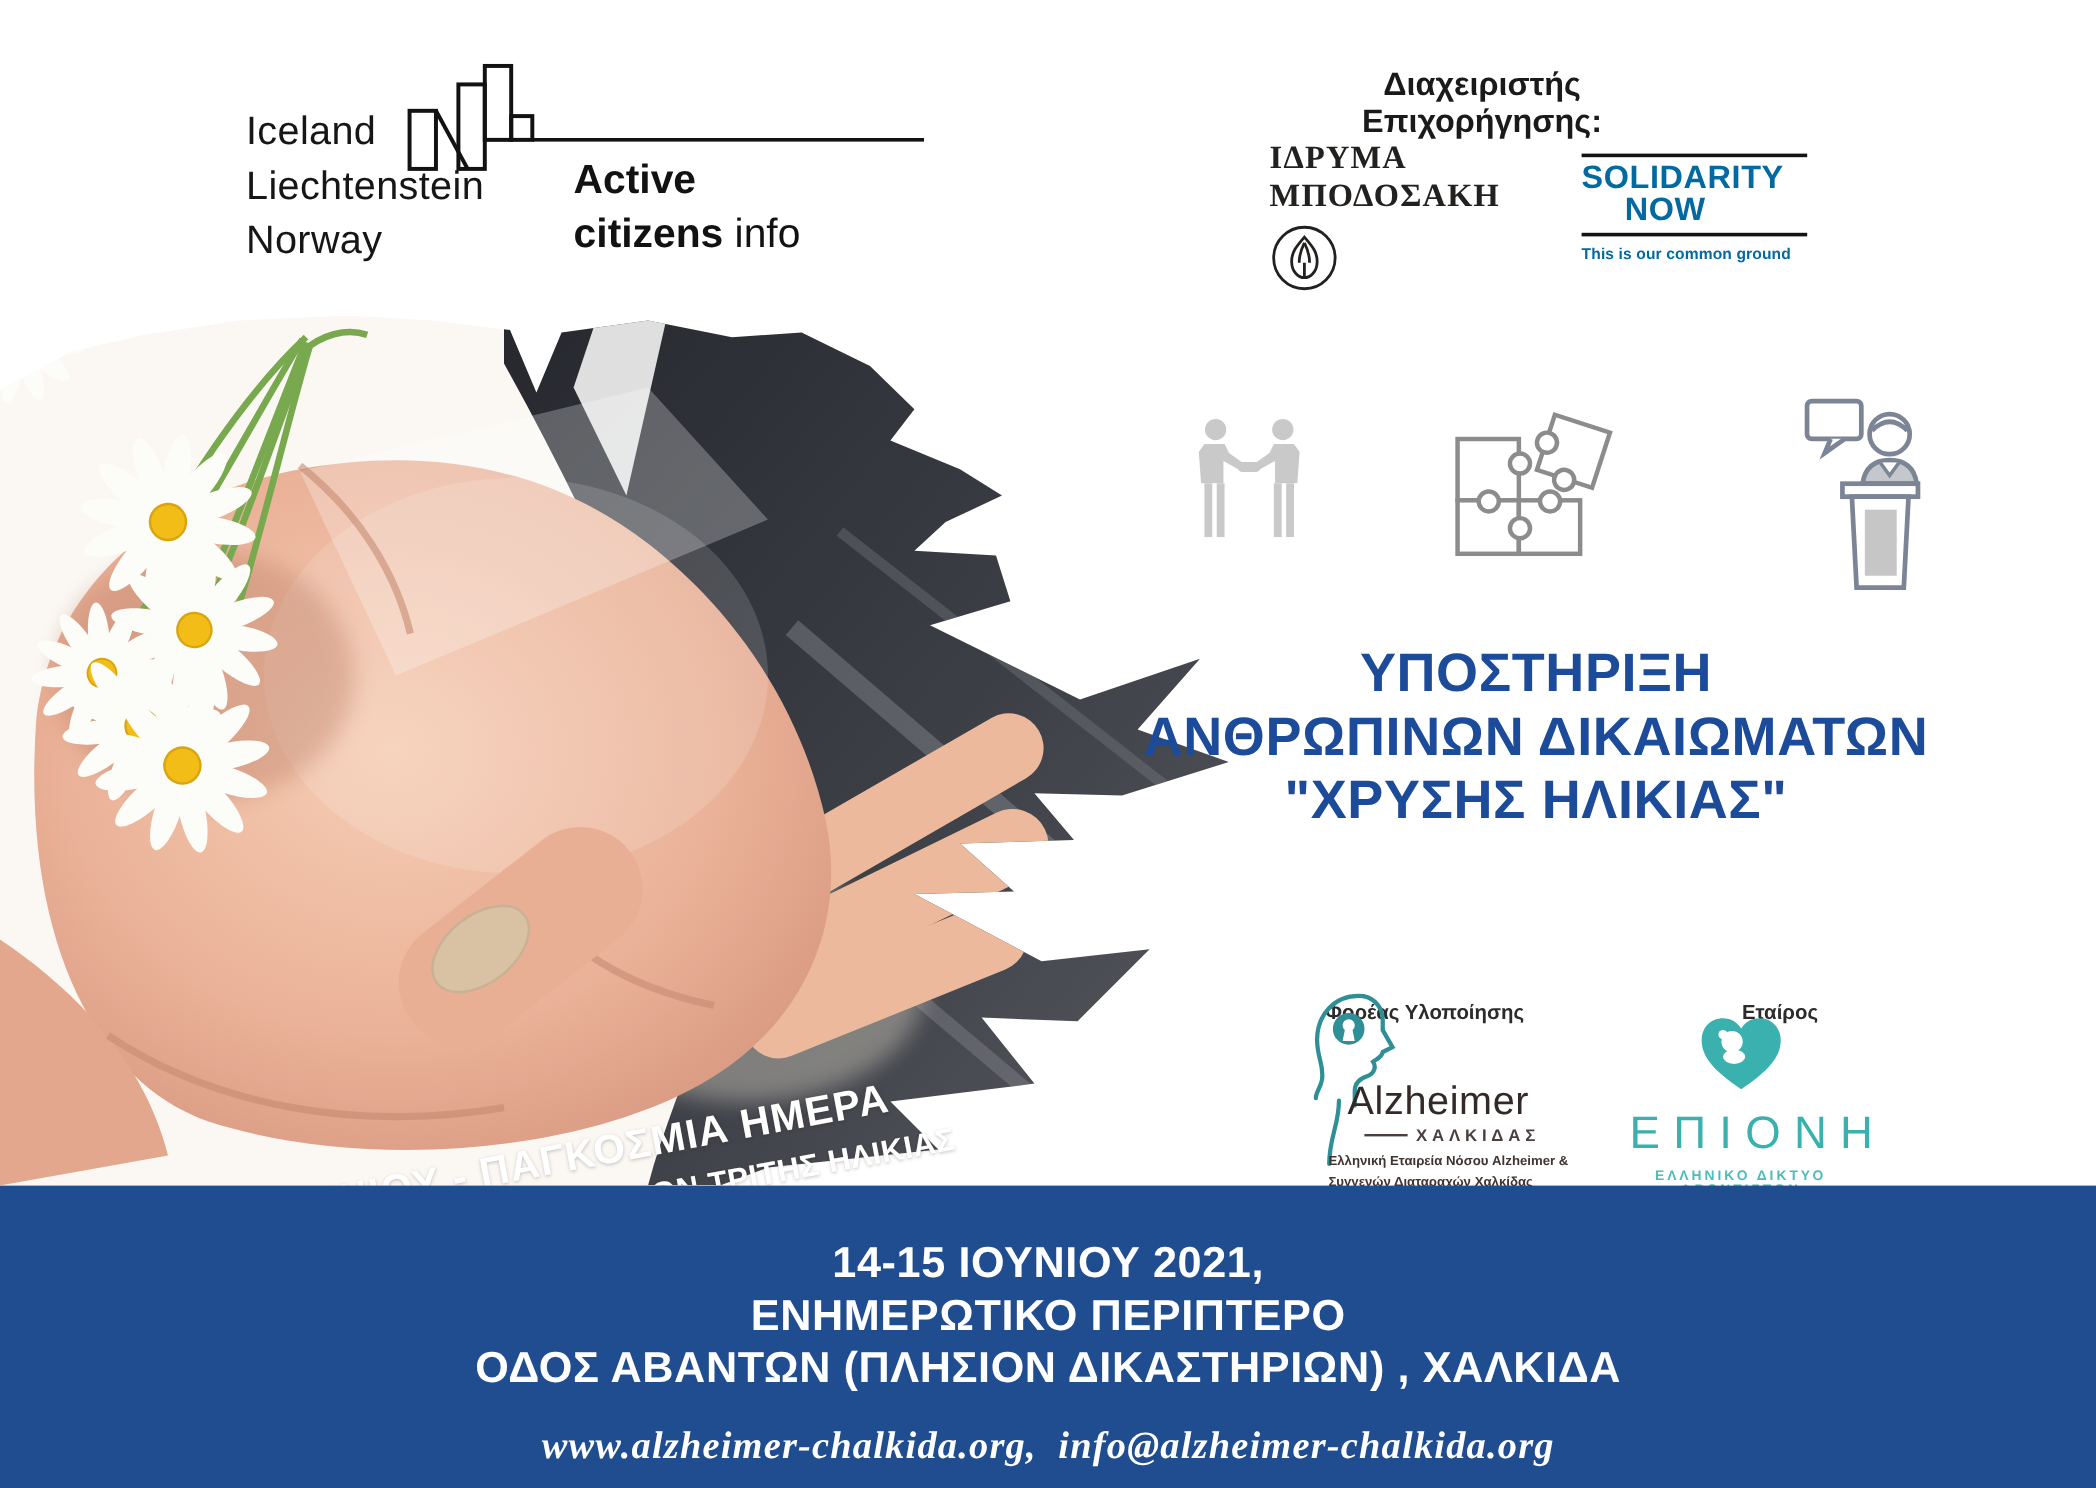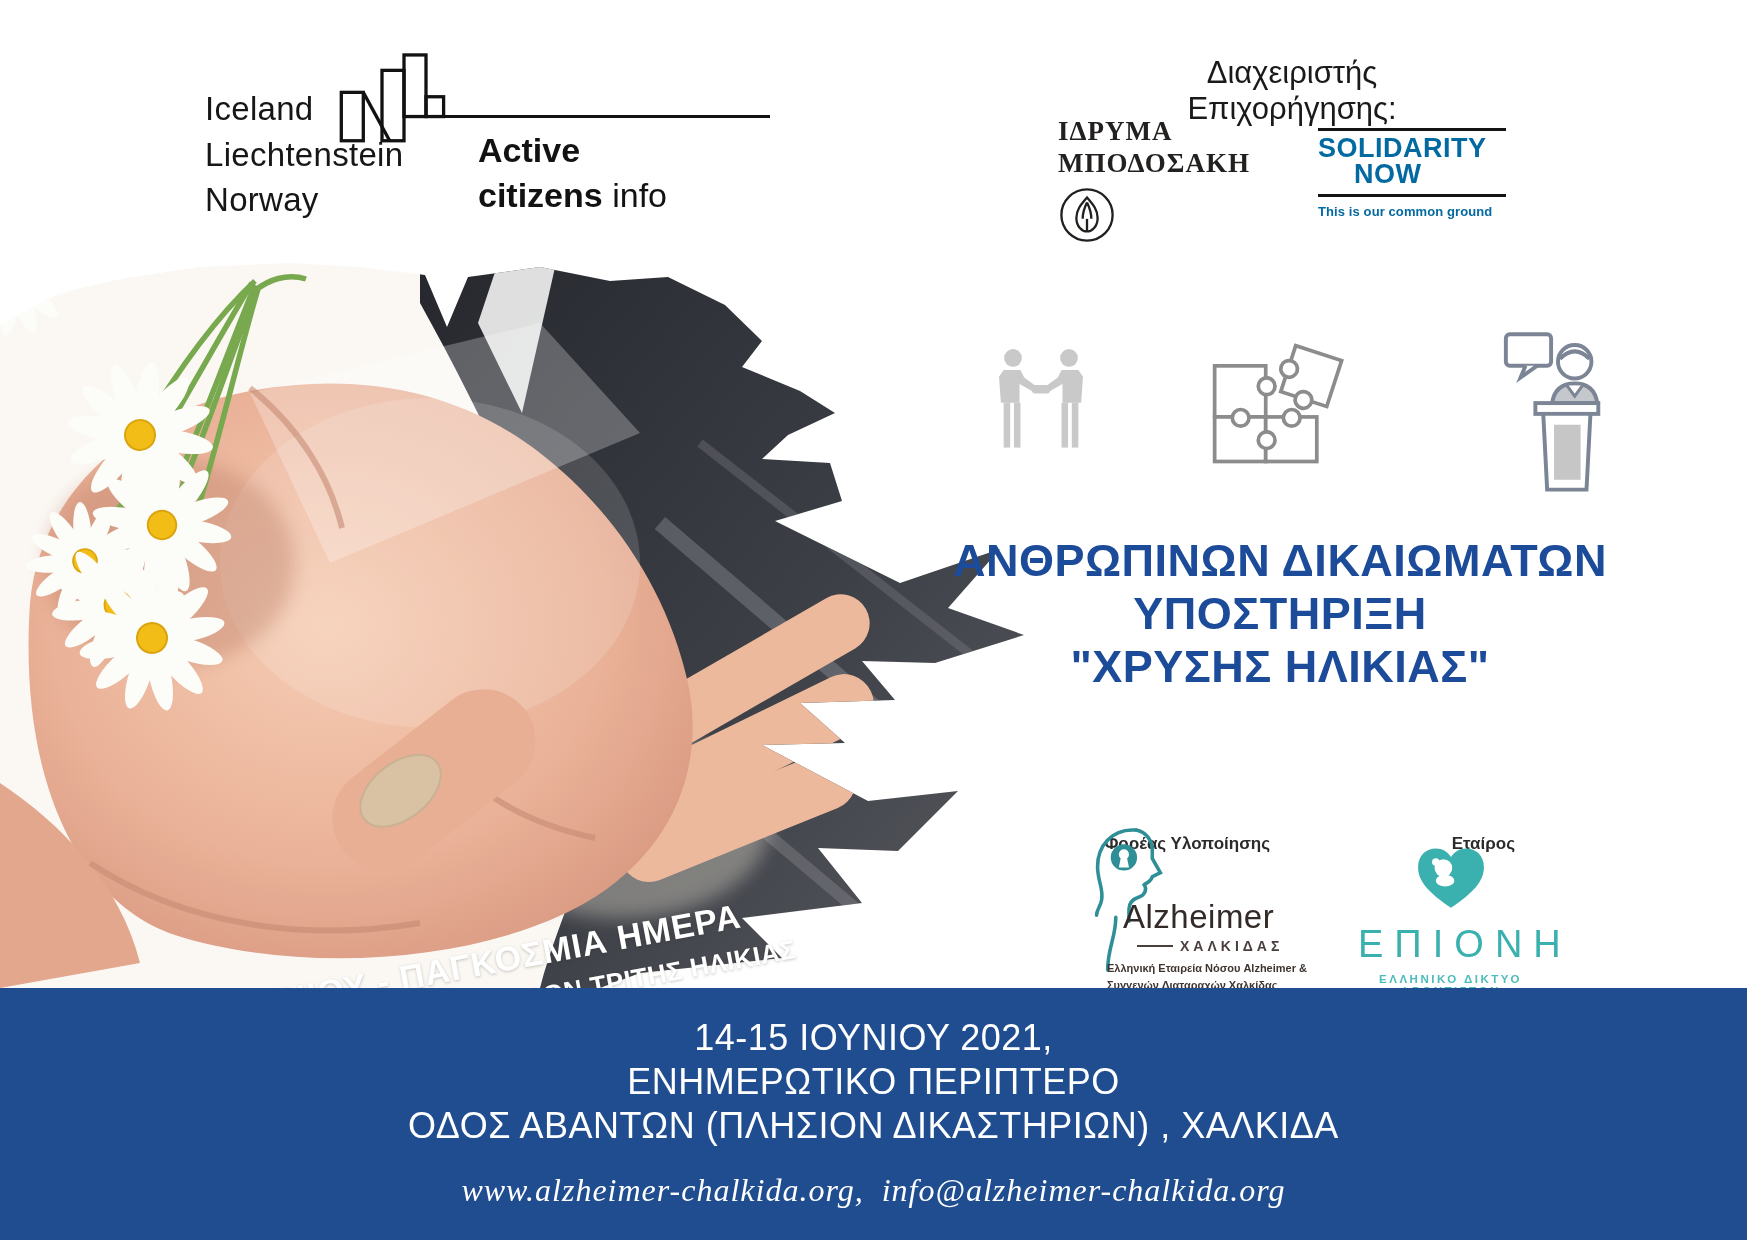--- a/index.html
+++ b/index.html
@@ -10,21 +10,21 @@
   .abs{position:absolute;}
 
   
   .countries{left:205px;top:86px;font-size:33px;line-height:1.38;color:#161616;letter-spacing:.3px;}
   .acf-mark{left:338px;top:52px;}
   .acf-line{left:444px;top:115px;width:326px;height:3px;background:#121212;}
   .acf-text{left:478px;top:128px;font-size:34px;line-height:1.32;color:#121212;}
   .bold{font-weight:800;}
 
   
-  .gm-heading{left:1120px;top:55px;width:344px;text-align:center;font-size:31px;font-weight:400;color:#1a1a1a;}
+  .gm-heading{left:1063px;top:55px;width:344px;text-align:center;font-size:27px;font-weight:700;color:#1a1a1a;}
   .bodossaki{left:1058px;top:116px;width:190px;text-align:left;font-family:"Liberation Serif",serif;
              font-weight:700;font-size:27px;line-height:1.18;color:#23211f;letter-spacing:1px;}
   .bodossaki svg{margin-top:6px;}
   .solnow{left:1318px;top:128px;width:188px;color:#0369a1;}
   .solnow .rule{height:3px;background:#141414;}
   .solnow .sn1{font-size:27px;font-weight:800;letter-spacing:.5px;line-height:1.0;margin-top:4px;}
   .solnow .sn2{font-size:27px;font-weight:800;letter-spacing:.5px;line-height:1.0;margin-top:-1px;margin-bottom:6px;margin-left:36px;}
   .solnow .tag{font-size:13px;font-weight:700;margin-top:7px;letter-spacing:.1px;}
 
   
@@ -65,21 +65,21 @@
   .alz .sub{font-size:11px;font-weight:700;color:#3f3430;margin-top:7px;line-height:1.35;margin-left:-16px;}
   .alz .sub2{margin-top:2px;}
 
   .epioni{left:1358px;top:845px;width:185px;text-align:center;}
   .epioni .ep-name{font-size:38px;color:#3ab1ae;letter-spacing:11px;margin-top:6px;margin-right:-11px;}
   .epioni .ep-sub{font-size:11.5px;font-weight:700;color:#4bbcb9;letter-spacing:2.5px;margin-top:7px;}
 
   
   .footer{left:0;top:988px;width:1747px;height:252px;background:#1f4d8f;color:#ffffff;text-align:center;}
   .footer .fl{font-size:36px;line-height:44px;letter-spacing:.5px;}
-  .footer .fwrap{padding-top:28px;}
+  .footer .fwrap{padding-top:42px;font-weight:bold;}
   .footer .contacts{margin-top:24px;font-family:"Liberation Serif",serif;font-style:italic;font-size:32px;letter-spacing:1px;}
   .footer .contacts span{margin:0 9px;}
 </style>
 </head>
 <body>
 
 <div class="poster">
 
   <div class="abs countries">
     <div>Iceland</div>
@@ -284,22 +284,22 @@
       <path d="M63 35 Q78 20 93 35" fill="none"></path>
       <path d="M55 80 Q58 60 78 60 Q98 60 101 80 Z" fill="#c4c7cc"></path>
       <path d="M70 62 L78 73 L86 62" fill="#ffffff" stroke-width="3"></path>
       <rect x="38" y="80" width="64" height="11"></rect>
       <path d="M46 91 L94 91 L90 168 L50 168 Z"></path>
       <rect x="57" y="102" width="27" height="56" fill="#c6c6c6" stroke="none"></rect>
     </g>
   </svg>
 
   <div class="abs main-title">
+    <div>ΥΠΟΣΤΗΡΙΞΗ</div>
     <div>ΑΝΘΡΩΠΙΝΩΝ ΔΙΚΑΙΩΜΑΤΩΝ</div>
-    <div>ΥΠΟΣΤΗΡΙΞΗ</div>
     <div>"ΧΡΥΣΗΣ ΗΛΙΚΙΑΣ"</div>
   </div>
 
   <div class="abs plabel lab-impl">Φορέας Υλοποίησης</div>
   <div class="abs plabel lab-part">Εταίρος</div>
 
   <div class="abs alz">
     <svg class="head" width="92" height="152" viewBox="0 0 90 150">
       <g fill="none" stroke="#2f8f96" stroke-width="3.5" stroke-linecap="round">
         <path d="M50 6 C26 4 12 22 12 42 C12 57 18 63 16 75 C15 81 11 85 11 90"></path>

